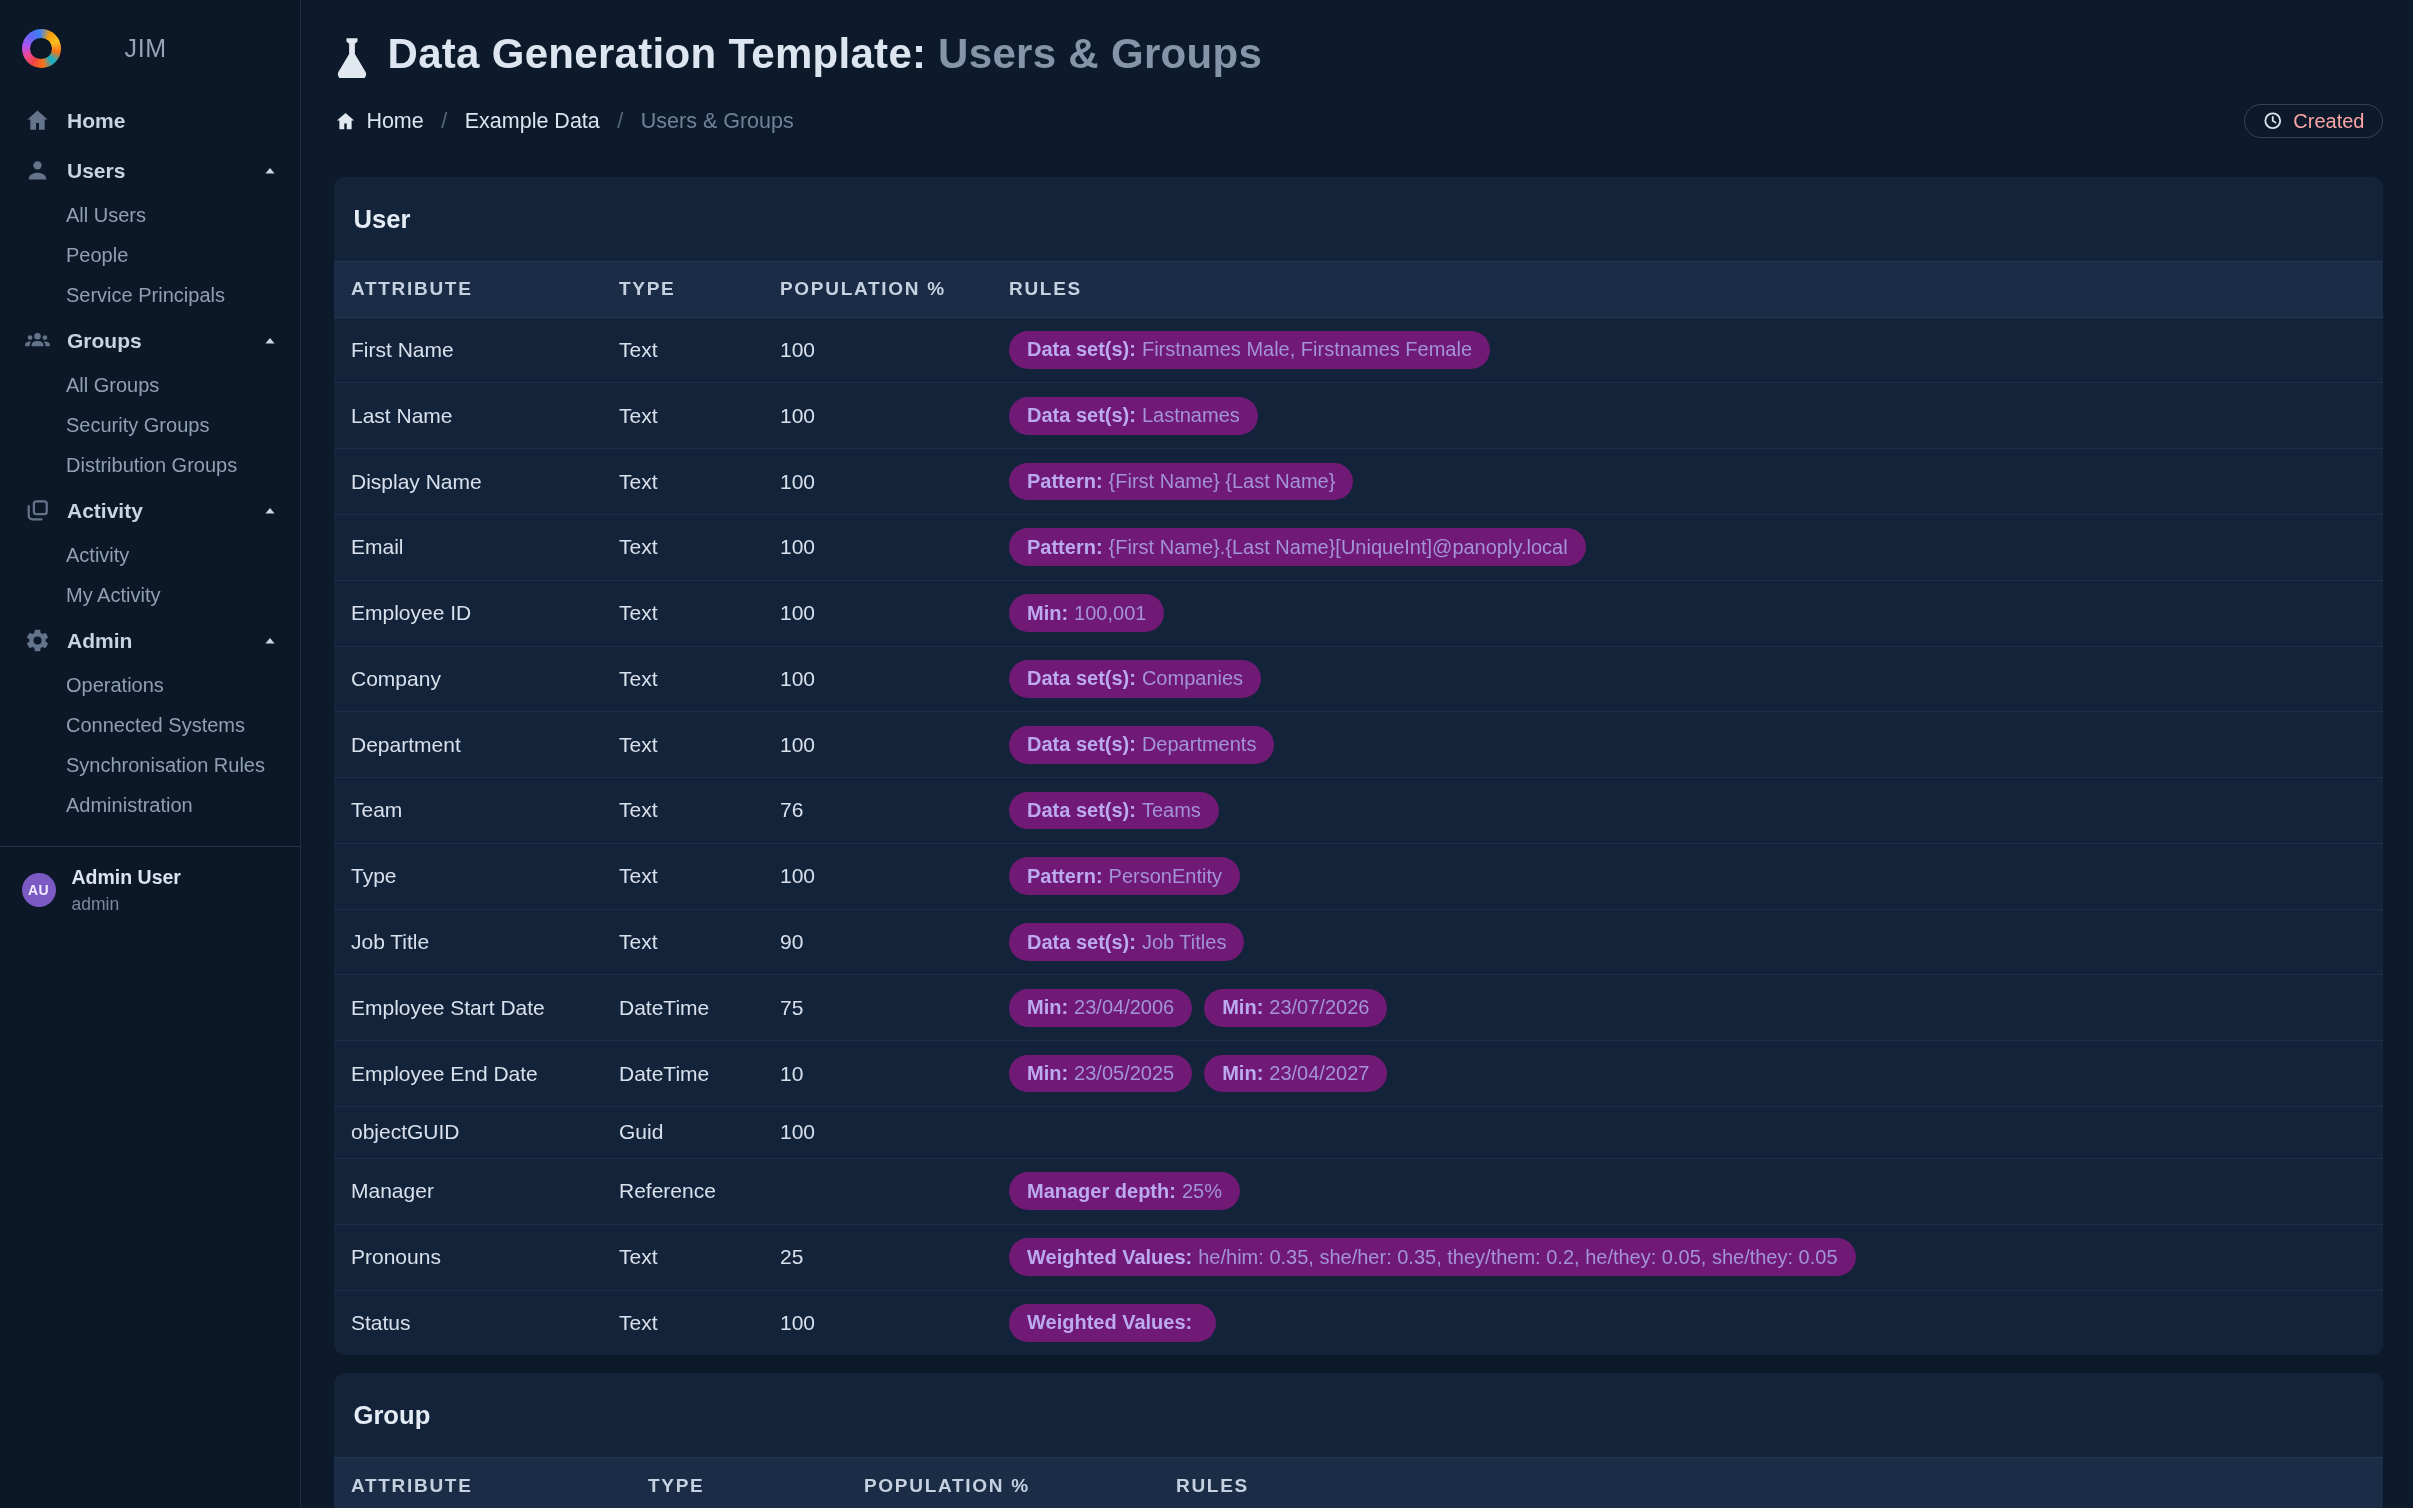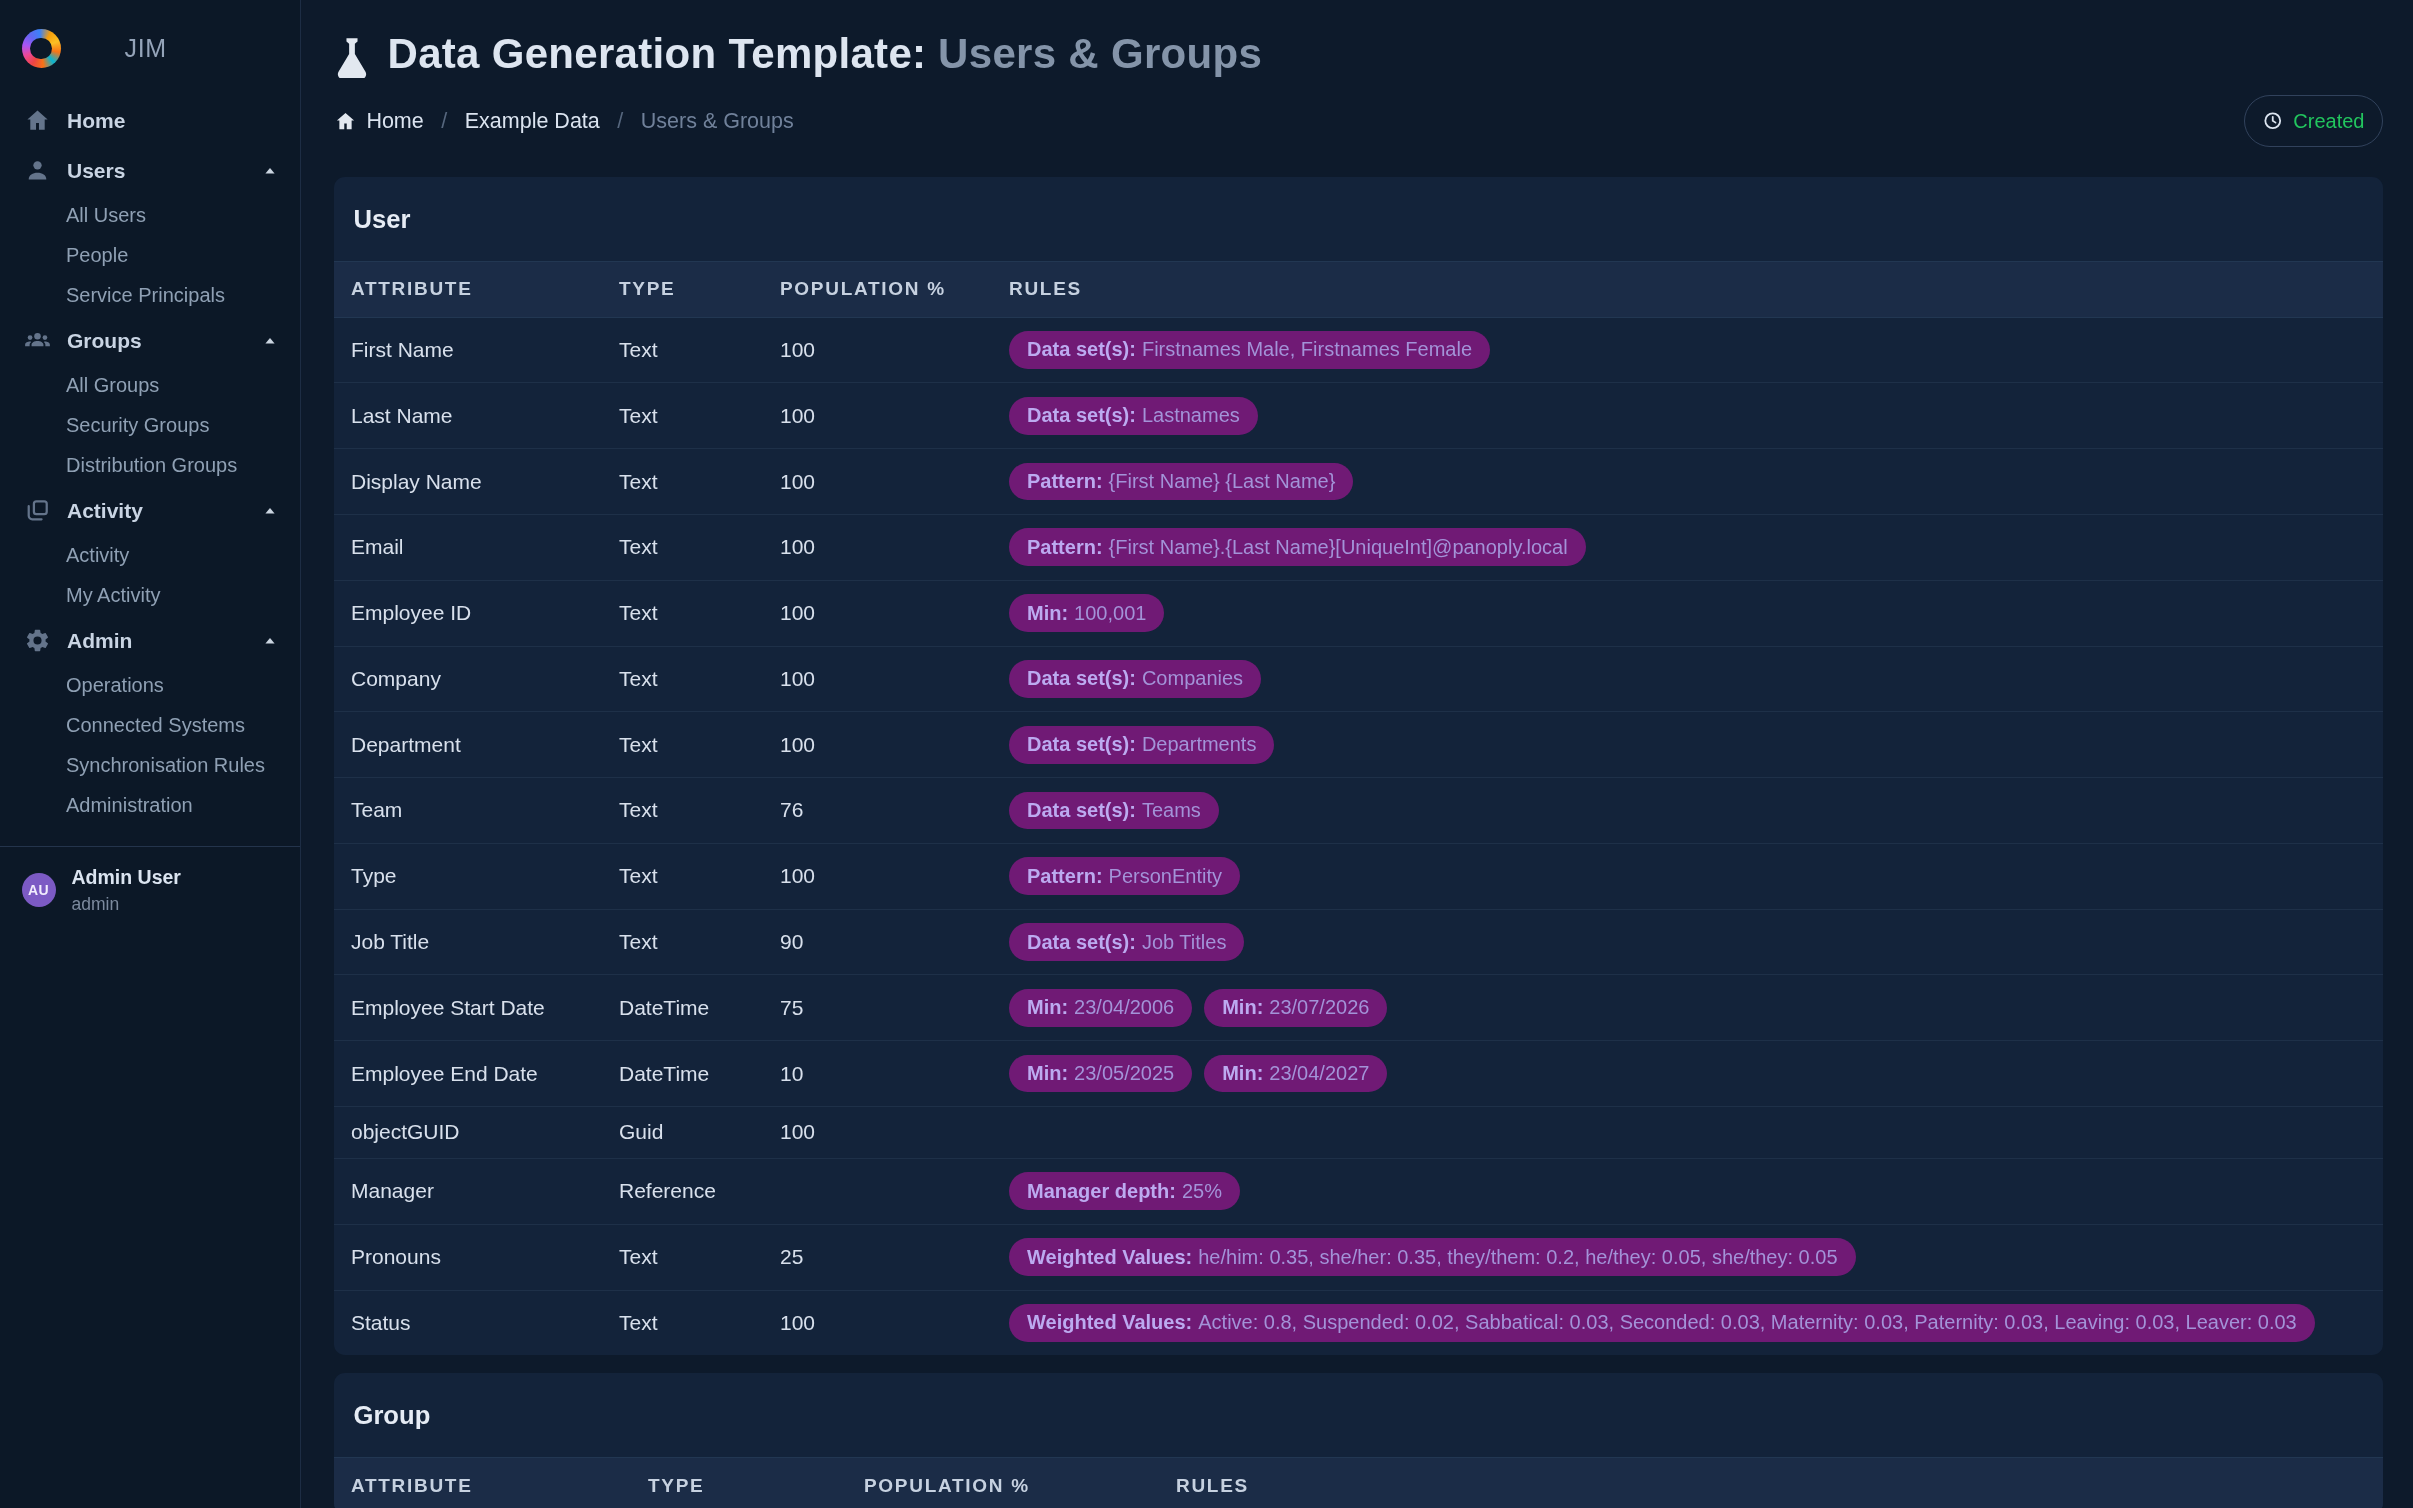--- a/index.html
+++ b/index.html
@@ -67,21 +67,21 @@
   .crumb-row { display:flex; align-items:center; margin-top:25.6px; height:35px; }
   .crumb { display:flex; align-items:center; font-size:21.5px; }
   .crumb .home-ic { width:23px; height:23px; margin-right:9.4px; }
   .crumb .home-ic svg { width:23px; height:23px; fill:#e2e8f0; }
   .crumb a { color:#dbe4f0; text-decoration:none; cursor:pointer; }
   .crumb .sep { color:#56677e; margin:0 17.5px; font-size:21.5px; }
   .crumb .current { color:#70819a; }
   .status-pill {
     margin-left:auto; display:flex; align-items:center; gap:9.4px;
     border:1.3px solid #31425c; border-radius:672px;
-    padding:0 17.5px; height:52px; font-size:20px; color:#22c55e;
+    padding:0 17.5px; height:34px; font-size:20px; color:#fca5a5;
   }
   .status-pill svg { width:21.5px; height:21.5px; stroke:#dbe4f0; fill:none; stroke-width:2; stroke-linecap:round; }
   
   .card {
     margin-top:38px; background:#13233a; border-radius:10.8px;
     overflow:hidden;
   }
   .card2 { margin-top:18px; }
   .card-title { font-size:25.6px; font-weight:700; color:#e6ecf5; padding:28px 19px 27px 19.5px; }
   .thead {
@@ -412,21 +412,20 @@
             </span>
           </div>
         </div>
         <div class="tr grid-user">
           <div class="td">Status</div>
           <div class="td">Text</div>
           <div class="td">100</div>
           <div class="td rules">
             <span class="badge">
               <b>Weighted Values:</b>
-              <span>Active: 0.8, Suspended: 0.02, Sabbatical: 0.03, Seconded: 0.03, Maternity: 0.03, Paternity: 0.03, Leaving: 0.03, Leaver: 0.03</span>
             </span>
           </div>
         </div>
       </div>
   </section>
 
   <section class="card card2">
     <div class="card-title">Group</div>
     <div class="thead grid-group">
       <div>Attribute</div>

